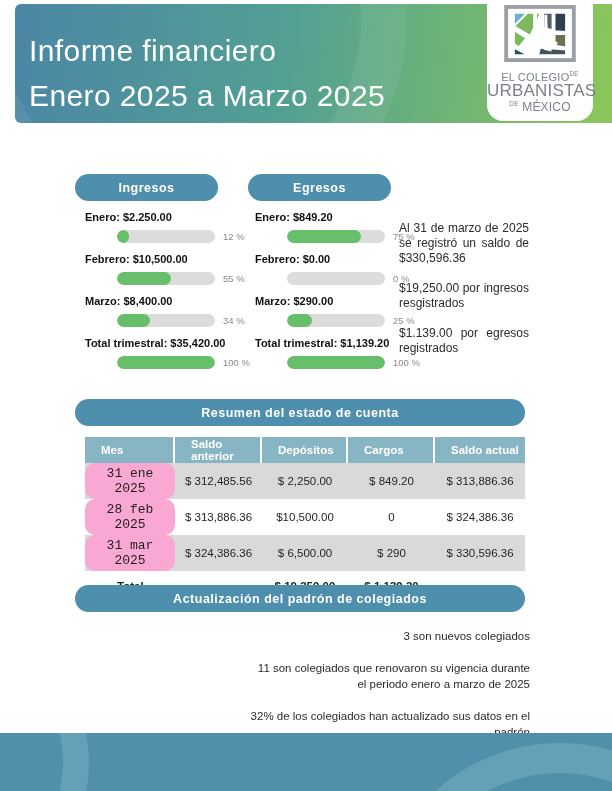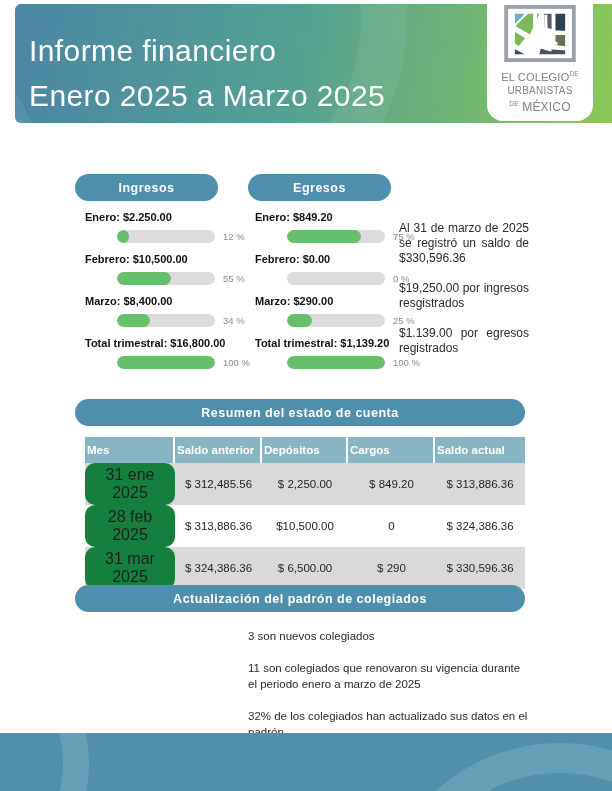--- a/index.html
+++ b/index.html
@@ -18,21 +18,21 @@
   .header-title { position:absolute; left:14px; top:24px; color:#ffffff;
     font-size:30px; font-weight:500; line-height:45px; letter-spacing:0.4px; }
 
   
   .logo-card { position:absolute; left:487px; top:0; width:106px; height:121px;
     background:#ffffff; border-radius:5px 5px 16px 16px; text-align:center;
     padding-top:5px; }
   .logo-mark { width:74px; height:58px; display:inline-block; }
   .logo-text { color:#7b8289; line-height:13px; letter-spacing:0.2px; }
   .logo-line1 { font-size:11px; }
-  .logo-line2 { font-size:10px; }
+  .logo-line2 { font-size:17px; }
   .logo-line3 { font-size:12px; }
   .logo-sup { font-size:6.5px; vertical-align:super; }
 
   
   .pill { position:absolute; height:27px; background:#4d8fac; border-radius:14px;
     color:#ffffff; font-weight:bold; font-size:12.5px; letter-spacing:0.5px;
     display:flex; align-items:center; justify-content:center; }
   .pill-ingresos { left:75px; top:174px; width:143px; }
   .pill-egresos  { left:248px; top:174px; width:143px; }
   .pill-resumen  { left:75px; top:399px; width:450px; }
@@ -57,37 +57,37 @@
   .notes p { text-align:justify; margin-bottom:15px; }
 
   
   .acct-table { position:absolute; left:85px; top:437px; width:440px;
     border-collapse:separate; border-spacing:0; table-layout:fixed;
     font-size:11.5px; color:#1f1f1f; }
   .acct-table col.c1 { width:90px; } .acct-table col.c2 { width:87px; }
   .acct-table col.c3 { width:86px; } .acct-table col.c4 { width:87px; }
   .acct-table col.c5 { width:90px; }
   .acct-table th { background:#87b5c3; color:#ffffff; font-weight:bold;
-    font-size:11.5px; text-align:left; height:26px; padding:0 0 0 2px;
+    font-size:11.5px; text-align:left; height:26px; padding:0 0 0 16px;
     border-right:2px solid #ffffff; }
   .acct-table th:last-child { border-right:none; }
   .acct-table td { height:30px; text-align:center; }
   .acct-table tr.r-gray td { background:#d9d9d9; }
   .acct-table tr.r-white td { background:#ffffff; }
-  .date-pill { display:inline-block; background:#15803d; border-radius:10px;
-    padding:3px 10px; font-size:16px; }
+  .date-pill { display:inline-block; background:#f9a8d4; border-radius:10px;
+    padding:3px 10px; font-size:13px;font-family:Liberation Mono, monospace; }
   .acct-table tr.total td { background:#ffffff; font-weight:bold; }
   .acct-table td.total-label { text-align:left; padding-left:32px; }
 
   
   .padron-left { position:absolute; left:105px; top:643px; width:140px;
     font-size:11.5px; line-height:17px; color:#2b2b2b; }
   .padron-points { position:absolute; left:248px; top:628px; width:282px;
     font-size:11.5px; line-height:16.5px; color:#2b2b2b; }
-  .padron-points p { margin-bottom:15px; }
+  .padron-points p { margin-bottom:15px;text-align:right; }
 
   
   .footer { position:absolute; left:0; top:733px; width:612px; height:58px;
     background:#5190aa; overflow:hidden; }
   .footer svg { position:absolute; left:0; top:0; }
 </style>
 </head>
 <body>
 
 <div class="page">
@@ -145,21 +145,21 @@
     <div class="bar-item">
       <div class="bar-label">Marzo: $8,400.00</div>
       <div class="bar-row">
           <div class="bar-track">
             <div class="bar-fill" style="width: 34%;"></div>
           </div>
           <span class="bar-pct">34 %</span>
         </div>
     </div>
     <div class="bar-item">
-      <div class="bar-label">Total trimestral: $16,800.00</div>
+      <div class="bar-label">Total trimestral: $35,420.00</div>
       <div class="bar-row">
           <div class="bar-track">
             <div class="bar-fill" style="width: 100%;"></div>
           </div>
           <span class="bar-pct">100 %</span>
         </div>
     </div>
   </div>
 
   <div class="bars-col egresos">

